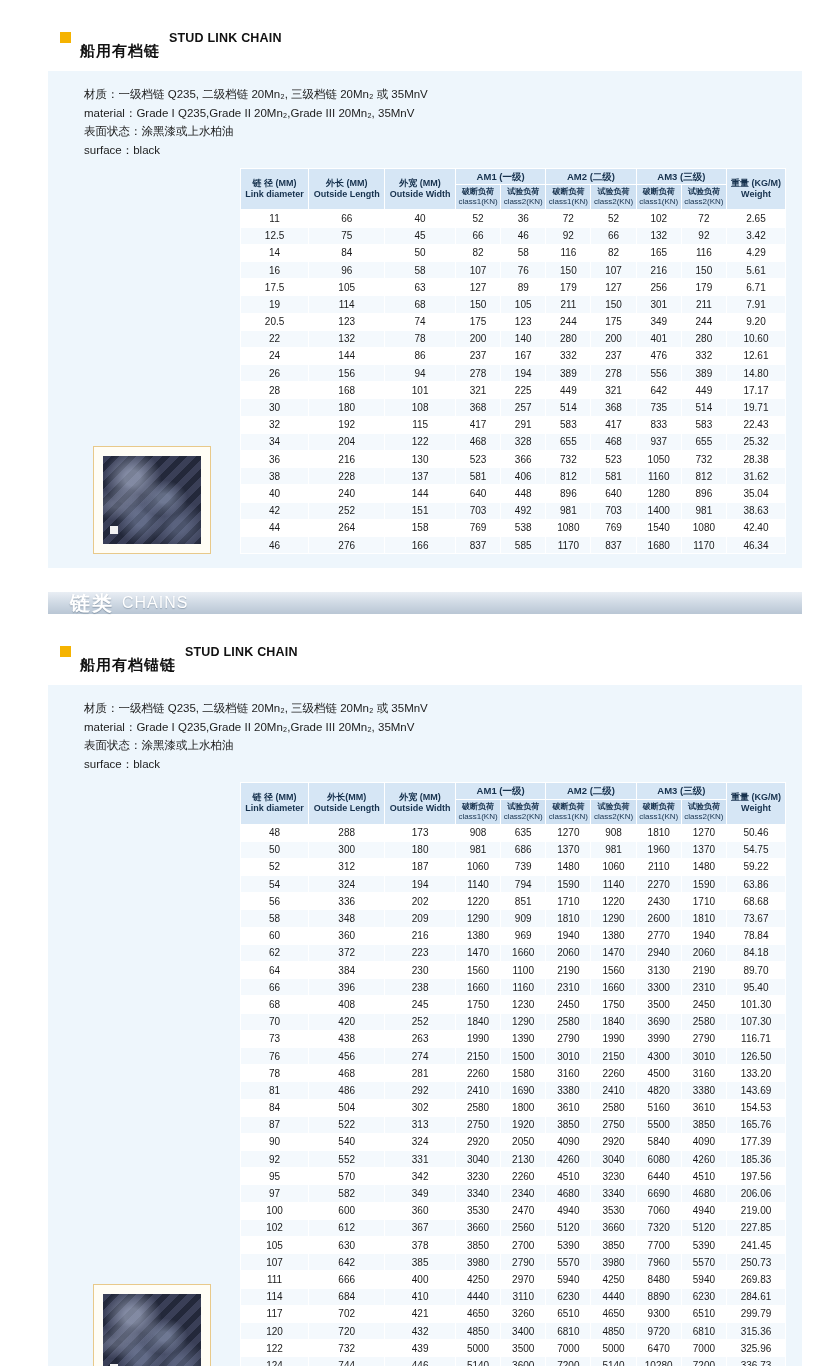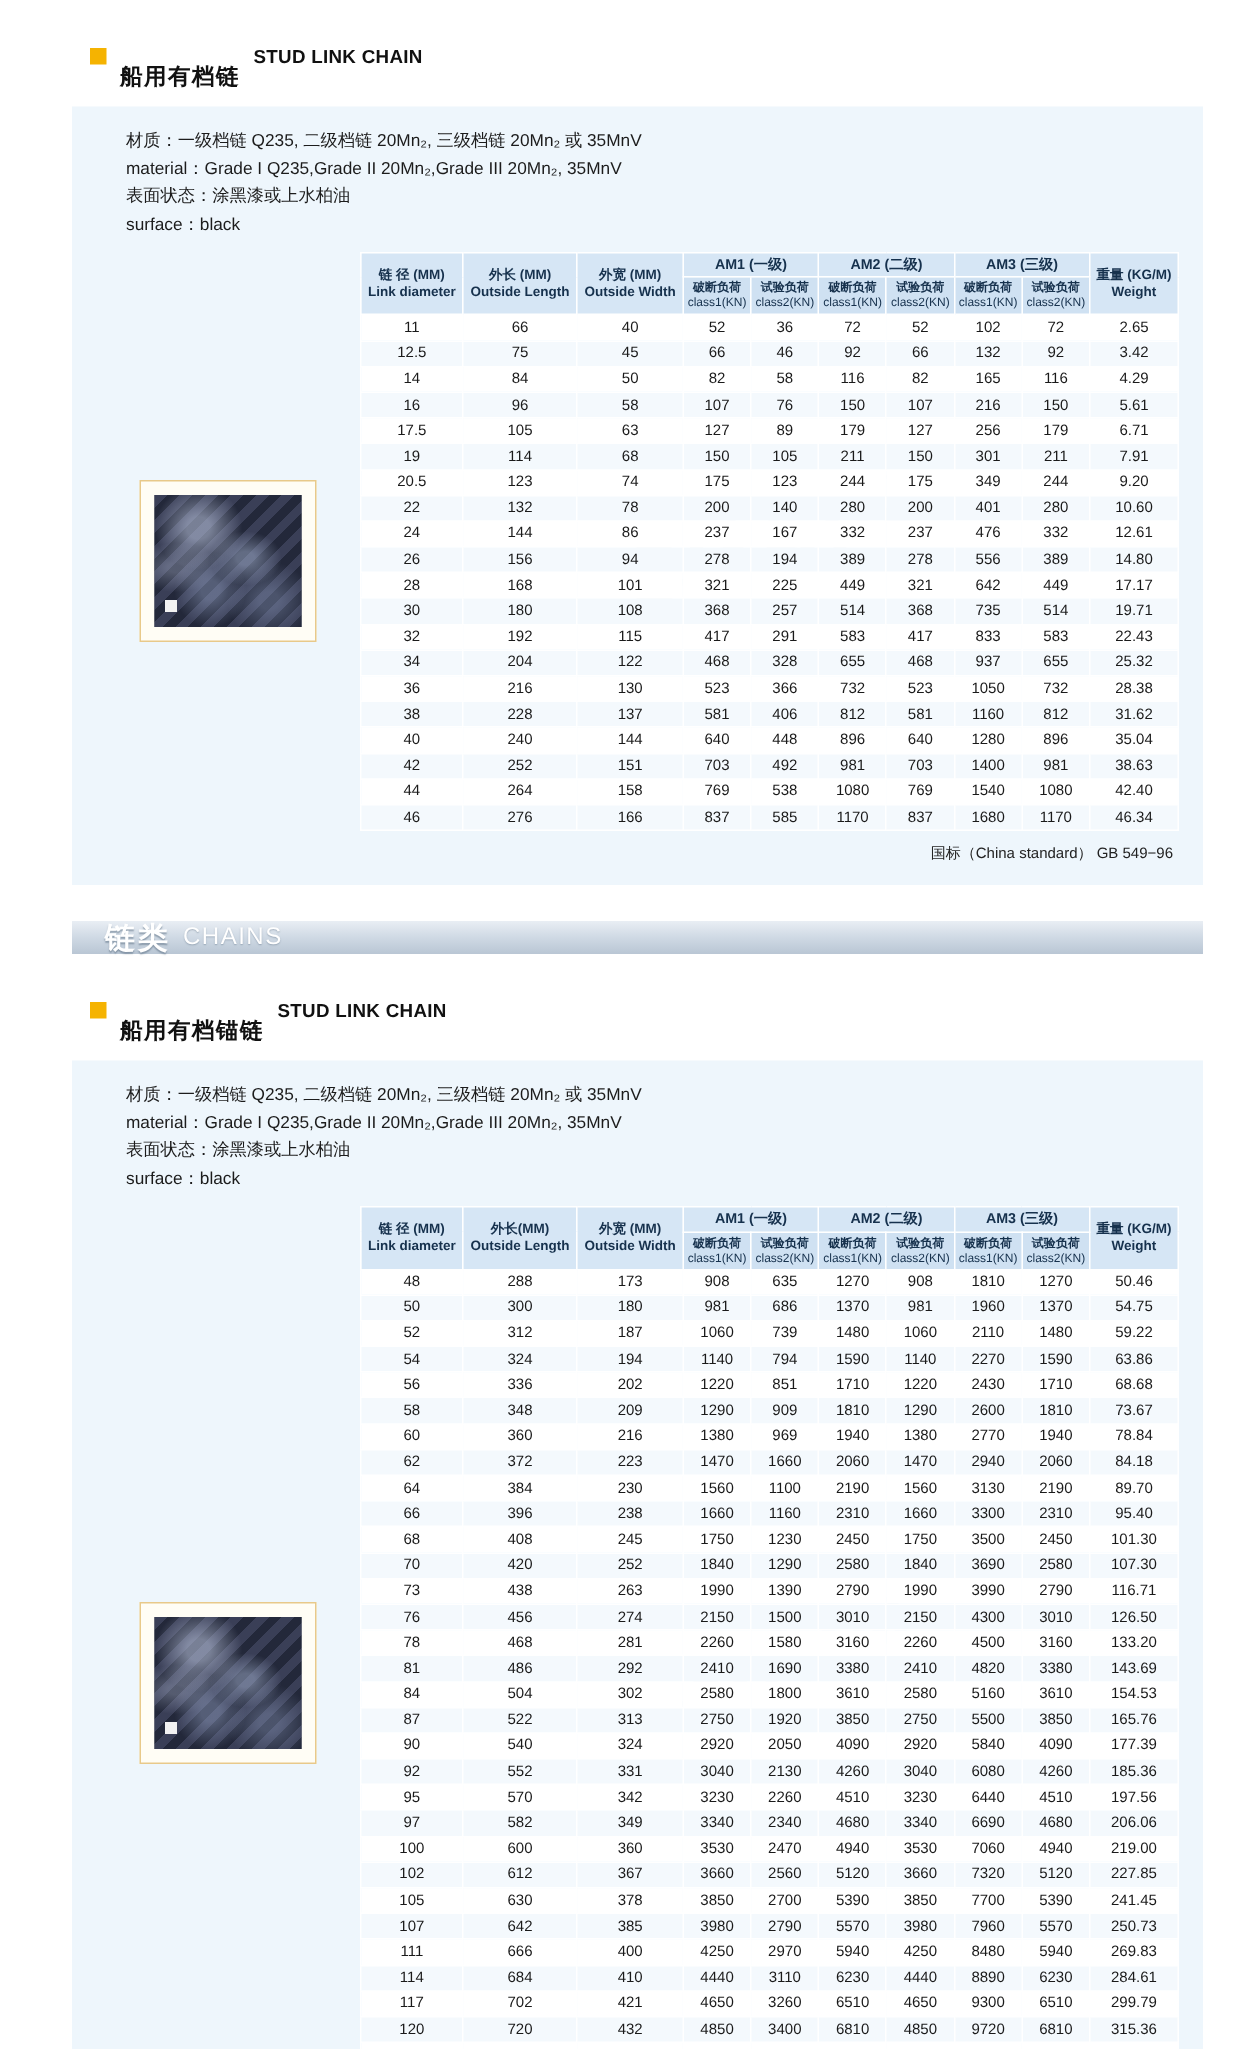--- a/index.html
+++ b/index.html
@@ -52,21 +52,21 @@
   }
   .spec-lines {
     font-size: 11.5px;
     color: #1c1c1c;
     line-height: 1.62;
     padding-left: 20px;
   }
   .spec-lines div { white-space: nowrap; }
   .content-row {
     display: flex;
-    align-items: center;
+    align-items: flex-end;
     margin-top: 8px;
   }
   .photo-col {
     width: 176px;
     flex: 0 0 176px;
     display: flex;
     justify-content: center;
     padding-top: 26px;
   }
   .photo-frame {
@@ -518,21 +518,20 @@
                   <td>837</td>
                   <td>1680</td>
                   <td>1170</td>
                   <td>46.34</td>
                 </tr>
               </tbody>
           </table>
         </div>
       </div>
 
-      <div class="std-line">国标（China standard） GB 549−96</div>
     </div>
   </div>
 
   <div class="banner">
     <span class="banner-cn">链类</span>
     <span class="banner-en">CHAINS</span>
   </div>
 
   <div class="section">
     <div class="sec-header">

